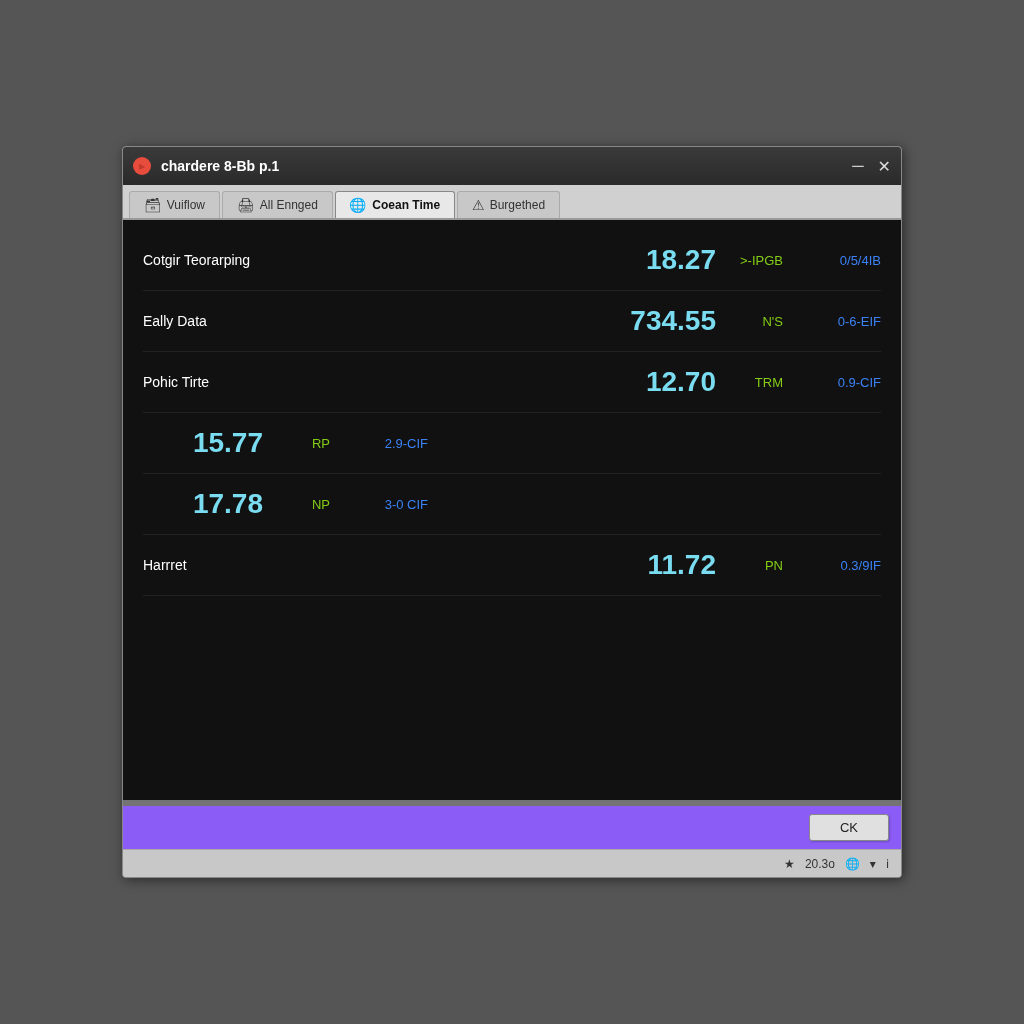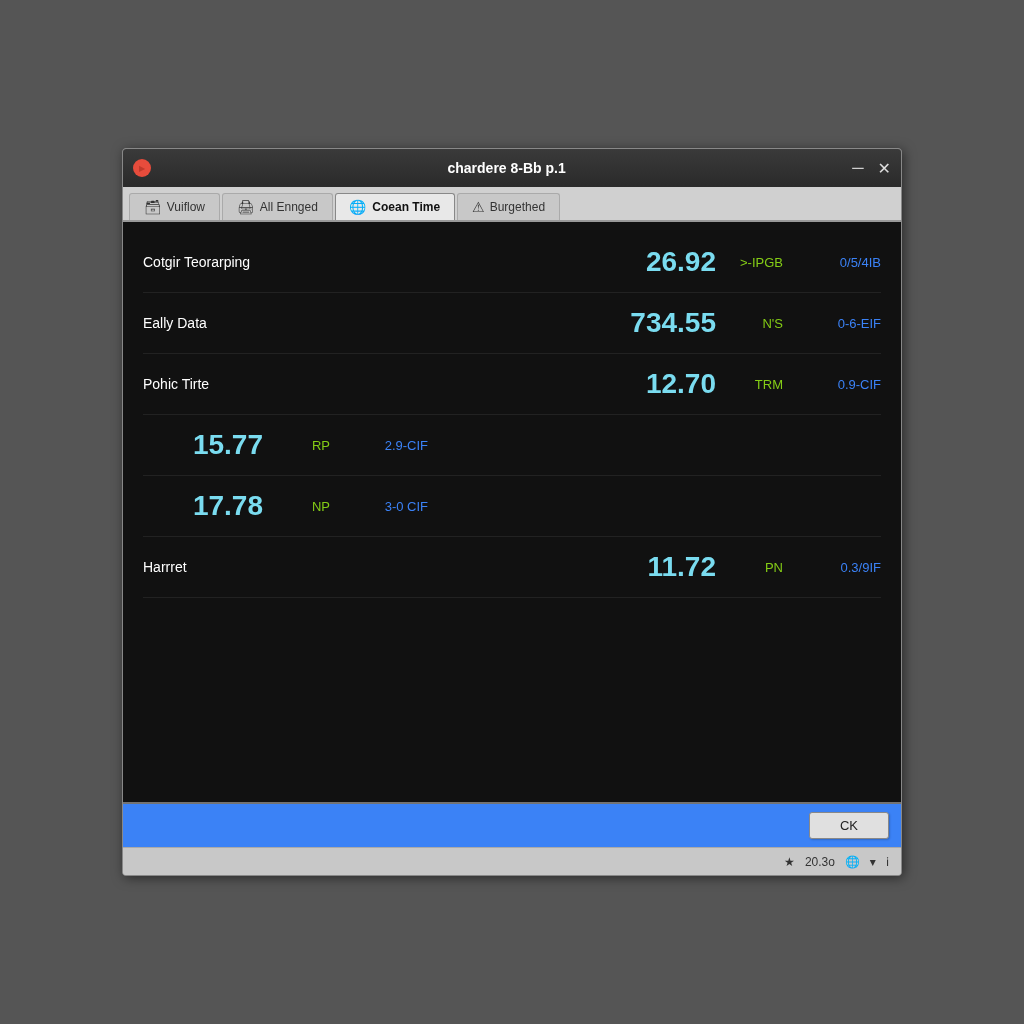--- a/index.html
+++ b/index.html
@@ -19,21 +19,20 @@
       border-radius: 4px;
       box-shadow: 2px 2px 12px rgba(0,0,0,0.5);
       overflow: hidden;
     }
     .title-bar {
       background: linear-gradient(to bottom, #3a3a3a, #2a2a2a);
       display: flex;
       align-items: center;
       padding: 6px 10px;
       height: 38px;
-      text-align: center;
     }
     .title-bar-close {
       width: 18px;
       height: 18px;
       background: #e74c3c;
       border-radius: 50%;
       display: flex;
       align-items: center;
       justify-content: center;
       margin-right: 10px;
@@ -122,25 +121,25 @@
       text-align: right;
       margin-right: 18px;
     }
     .row-extra {
       color: #3b82f6;
       font-size: 13px;
       min-width: 80px;
       text-align: right;
     }
     .bottom-bar {
-      background: #3b82f6;
+      background: #8b5cf6;
       padding: 8px 12px;
       display: flex;
       justify-content: flex-end;
-      border-top: 2px solid #737373;
+      border-top: 6px solid #737373;
     }
     .ok-button {
       background: #e0e0e0;
       border: 1px solid #888;
       border-radius: 3px;
       padding: 5px 30px;
       font-size: 13px;
       cursor: pointer;
       color: #222;
       box-shadow: 1px 1px 2px rgba(0,0,0,0.2);
@@ -186,21 +185,21 @@
       </div>
       <div class="tab">
         <span class="tab-icon">⚠</span>
         <span>Burgethed</span>
       </div>
     </div>
 
   <div class="main-content">
   <div class="data-row">
       <span class="row-label">Cotgir Teorarping</span>
-      <span class="row-value">26.92</span>
+      <span class="row-value">18.27</span>
       <span class="row-code">&gt;-IPGB</span>
       <span class="row-extra">0/5/4IB</span>
     </div>
       <div class="data-row">
       <span class="row-label">Eally Data</span>
       <span class="row-value">734.55</span>
       <span class="row-code">N'S</span>
       <span class="row-extra">0-6-EIF</span>
     </div>
       <div class="data-row">

